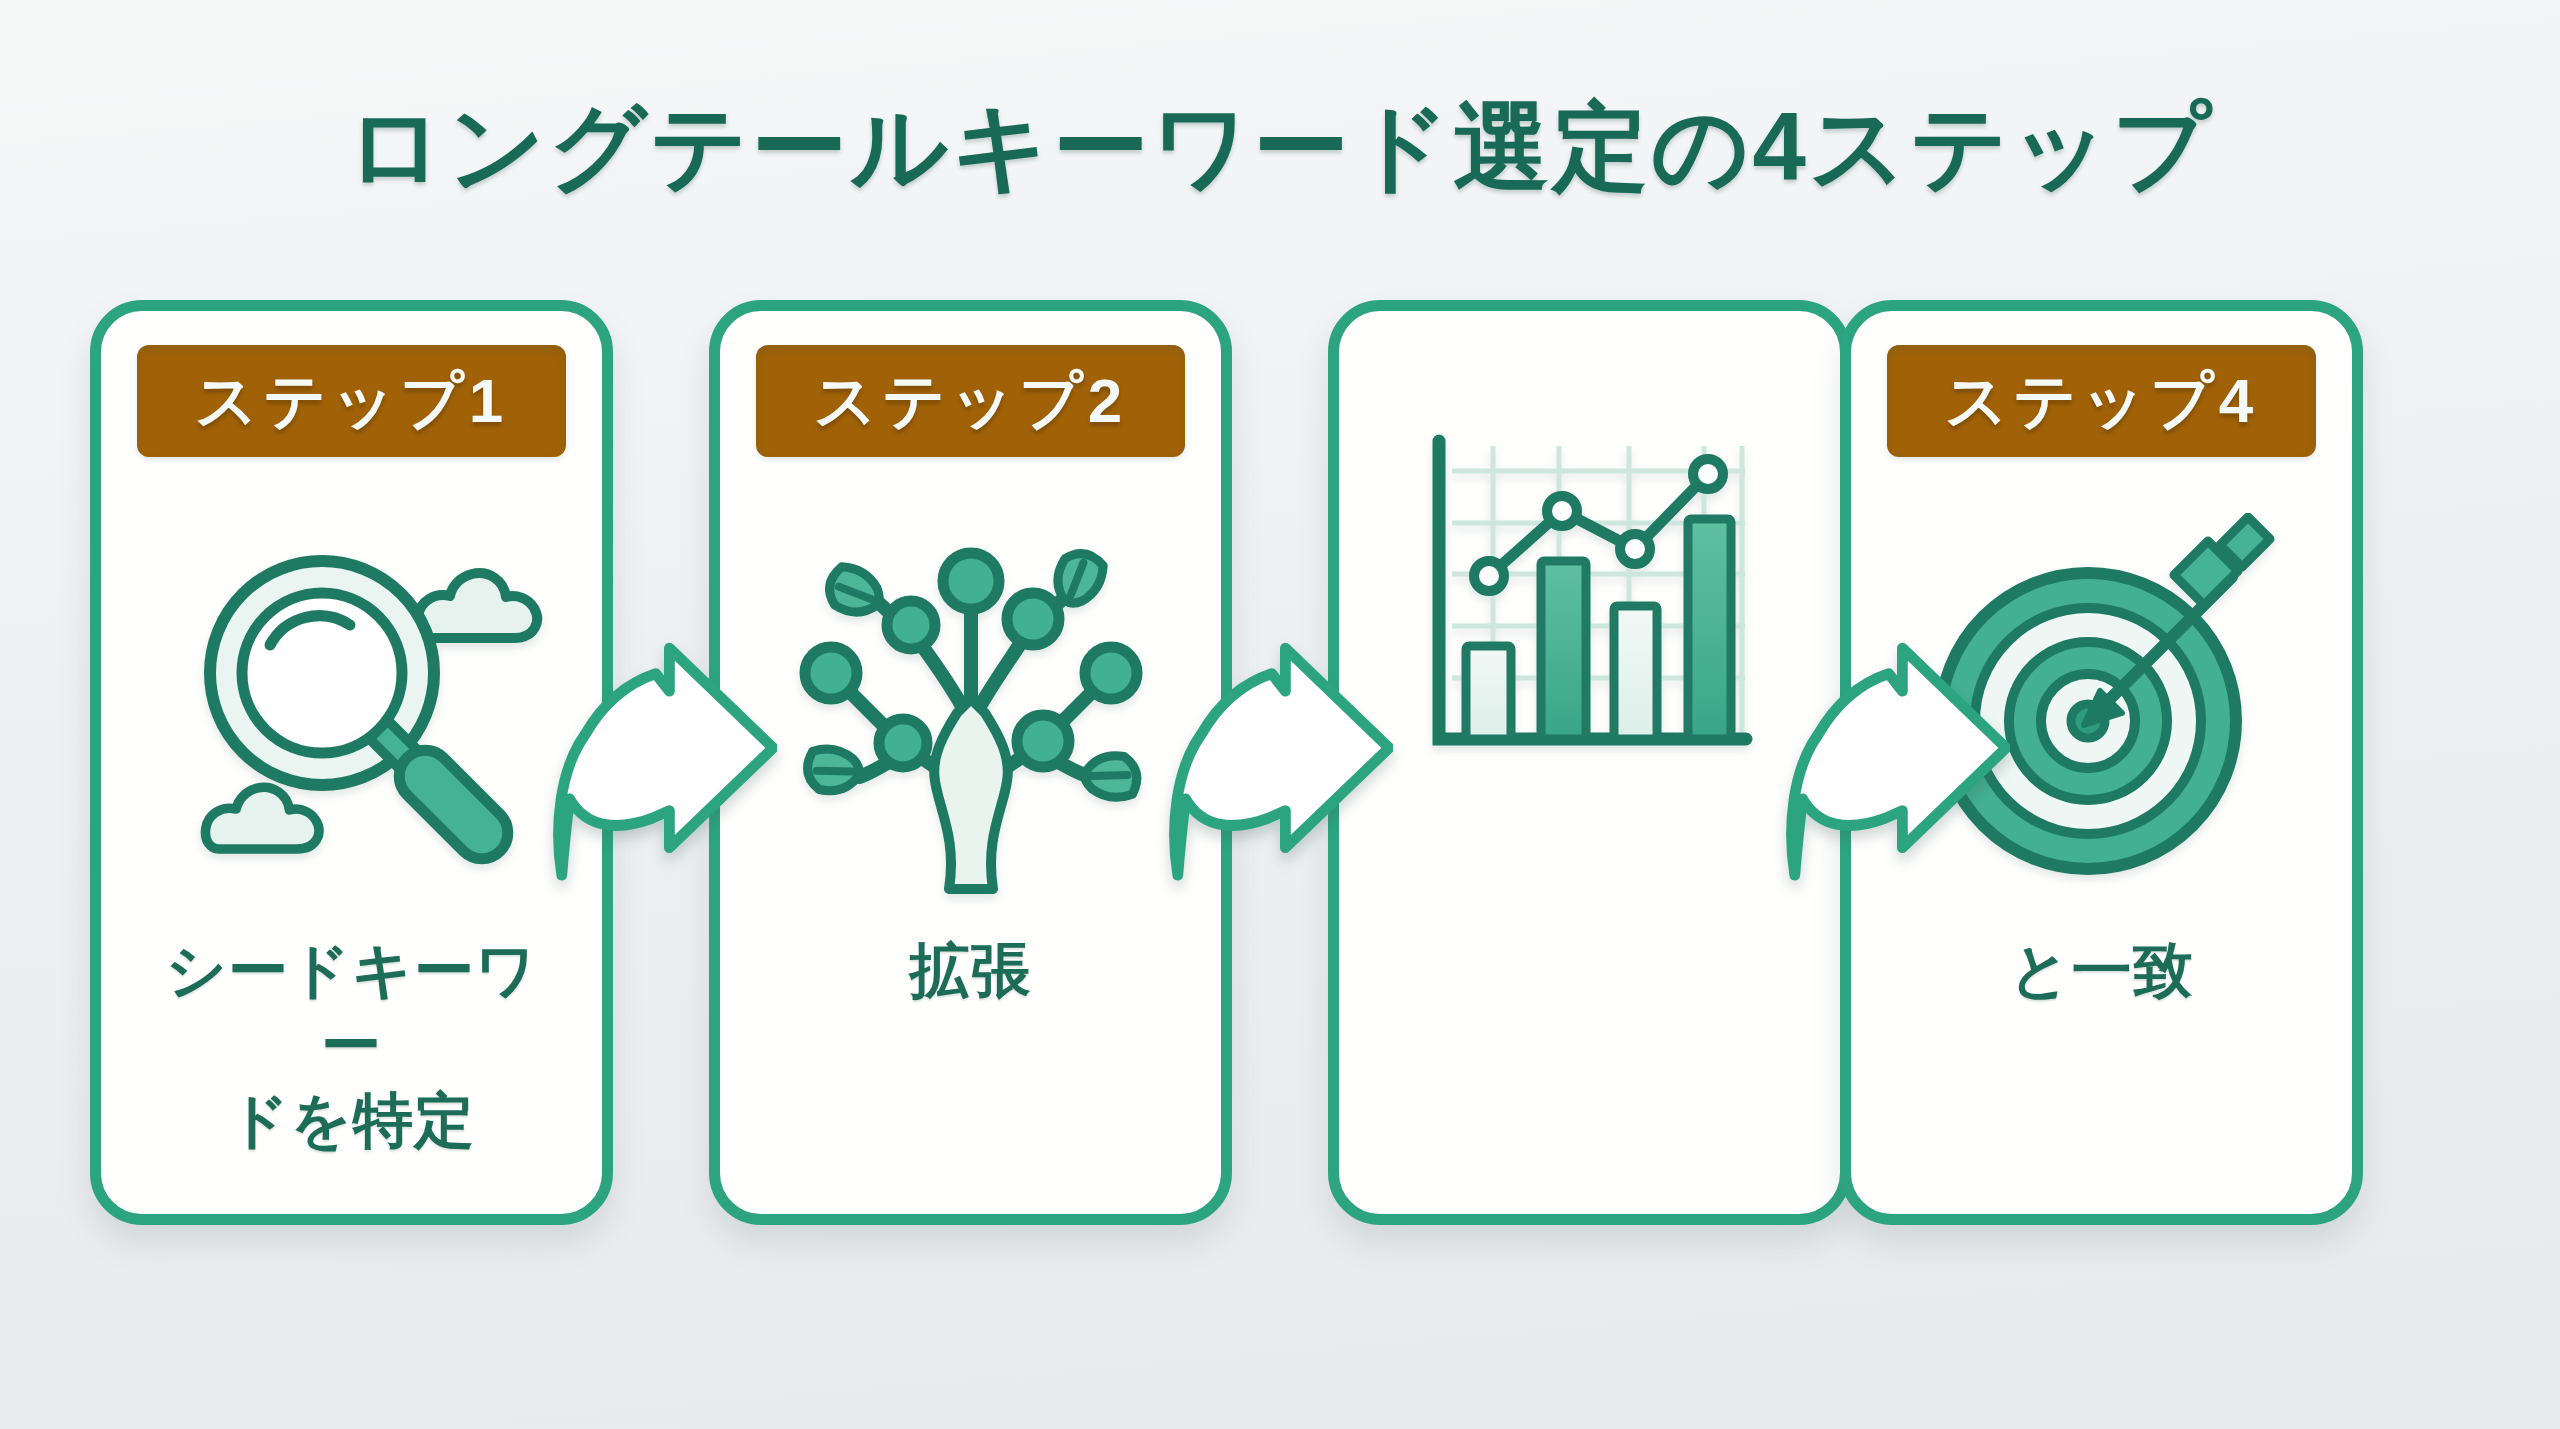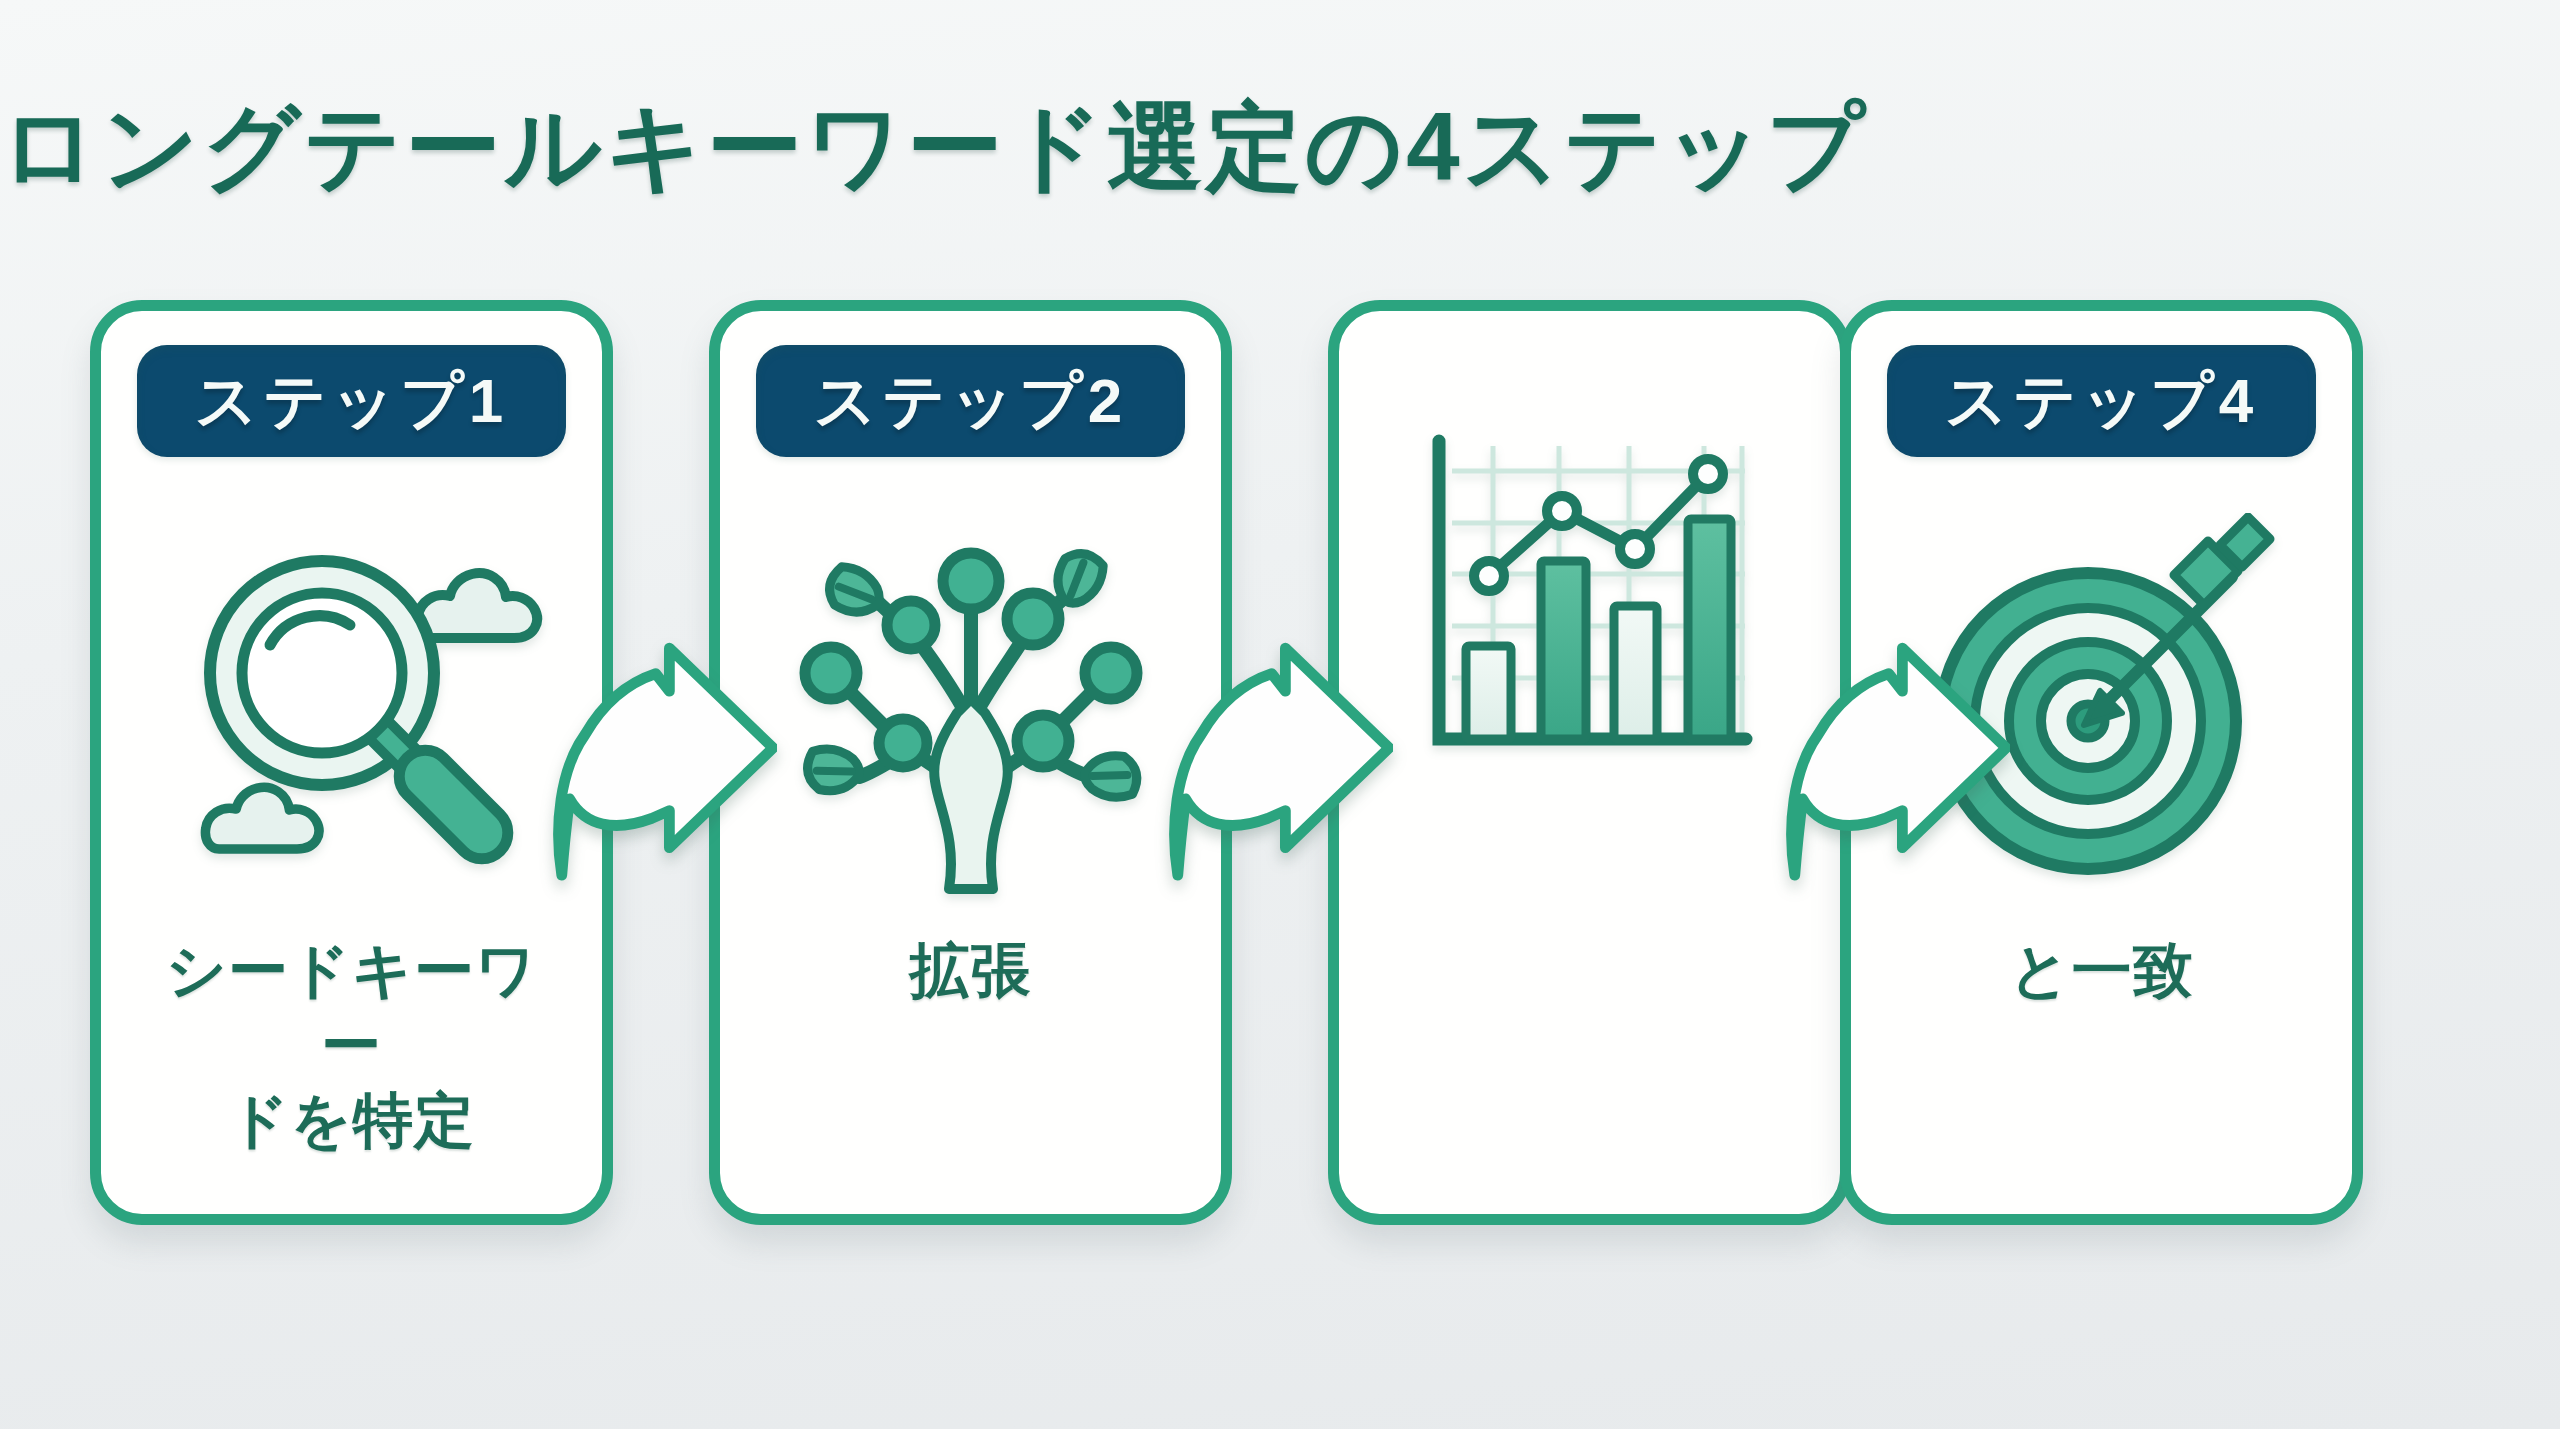--- a/index.html
+++ b/index.html
@@ -5,40 +5,40 @@
   html,body{margin:0;padding:0;background:#e9eced;}
   .page{
     position:relative;
     width:2560px;height:1429px;
     background:linear-gradient(175deg,#f6f8f8 0%,#eef1f2 40%,#e7eaec 100%);
     overflow:hidden;
     font-family:"Liberation Sans","DejaVu Sans",sans-serif;
   }
   .title{
     position:absolute;top:84px;left:0;width:100%;
-    margin:0;text-align:left;
+    margin:0;text-align:center;
     font-size:96px;font-weight:800;letter-spacing:3px;
     color:#186a57;
     text-shadow:0 3px 4px rgba(20,60,50,.22);
   }
   .card{
     position:absolute;top:300px;height:925px;width:523px;
     box-sizing:border-box;
     background:#fffffe;
     border:11px solid #2ba47f;
     border-radius:52px;
     box-shadow:0 18px 30px rgba(105,120,130,.18);
     display:flex;flex-direction:column;align-items:center;
     padding:34px 36px 0 36px;
   }
   .card1{left:90px}.card2{left:709px}.card3{left:1328px}.card4{left:1840px}
   .badge{
     width:100%;height:112px;flex:none;
-    background:#0c4a6e;
-    border-radius:30px;
+    background:#a16207;
+    border-radius:12px;
     display:flex;align-items:center;justify-content:center;
     box-shadow:0 4px 8px rgba(40,90,75,.18) inset,0 3px 6px rgba(70,110,95,.15);
   }
   .badge span{
     color:#f5faf8;font-size:62px;font-weight:700;letter-spacing:5px;
     text-shadow:0 4px 4px rgba(0,0,0,.22);
   }
   .icon-wrap{
     flex:none;height:440px;margin-top:36px;width:100%;
     display:flex;align-items:center;justify-content:center;

